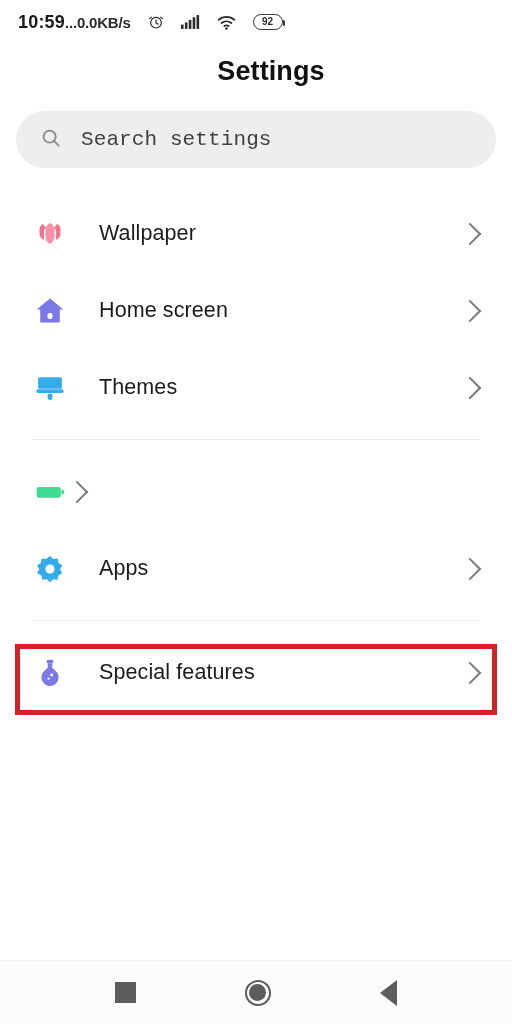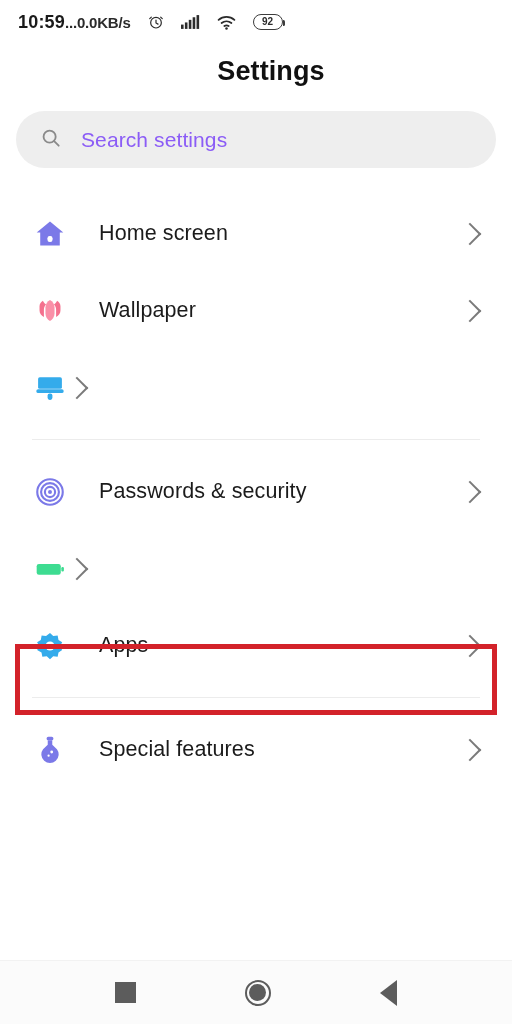--- a/index.html
+++ b/index.html
@@ -90,22 +90,23 @@
     width: 480px; height: 57px;
     background: #eeeeee;
     border-radius: 28.5px;
     display: flex;
     align-items: center;
     padding-left: 24px;
     gap: 19px;
   }
   .search-placeholder {
     font-size: 21px;
-    color: #8b5cf6;
+    color: #404040;
     letter-spacing: 0.1px;
+    font-family: Liberation Mono, monospace;
   }
 
   
   .list {
     position: absolute;
     top: 195px; left: 0;
     width: 512px;
   }
   .row {
     position: relative;
@@ -242,70 +243,59 @@
     <span class="search-placeholder">Search settings</span>
   </div>
 
   <div class="list">
 
     <div>
 
       <div class="row">
         <span class="row-icon">
           <svg width="34" height="34" viewBox="0 0 24 24">
-            <path d="M12 3.2 2.6 11h2.5v9.2h13.8V11h2.5z" fill="#7b79e8"></path>
-            <rect x="10.2" y="13.4" width="3.6" height="4.2" rx="1.6" fill="#ffffff"></rect>
-          </svg>
-        </span>
-        <span class="row-label">Home screen</span>
-        <span class="chev"></span>
-      </div>
-
-      <div class="row">
-        <span class="row-icon">
-          <svg width="34" height="34" viewBox="0 0 24 24">
             <path d="M4.6 8.6c0-1.8 1.1-3.2 2.4-3.9.4 1.1 1.2 2 2.2 2.5-.9 1-1.5 2.3-1.5 3.7v5.3c-1.9-.9-3.1-2.7-3.1-4.8z" fill="#f4718e"></path>
             <path d="M19.4 8.6c0-1.8-1.1-3.2-2.4-3.9-.4 1.1-1.2 2-2.2 2.5.9 1 1.5 2.3 1.5 3.7v5.3c1.9-.9 3.1-2.7 3.1-4.8z" fill="#f4718e"></path>
             <path d="M12 4.2c1.9 1 3.2 3 3.2 5.3v4.3c0 2.3-1.4 4.3-3.2 5.2-1.9-.9-3.2-2.9-3.2-5.2V9.5c0-2.3 1.3-4.3 3.2-5.3z" fill="#fa90a8"></path>
           </svg>
         </span>
         <span class="row-label">Wallpaper</span>
         <span class="chev"></span>
       </div>
 
       <div class="row">
         <span class="row-icon">
           <svg width="34" height="34" viewBox="0 0 24 24">
+            <path d="M12 3.2 2.6 11h2.5v9.2h13.8V11h2.5z" fill="#7b79e8"></path>
+            <rect x="10.2" y="13.4" width="3.6" height="4.2" rx="1.6" fill="#ffffff"></rect>
+          </svg>
+        </span>
+        <span class="row-label">Home screen</span>
+        <span class="chev"></span>
+      </div>
+
+      <div class="row">
+        <span class="row-icon">
+          <svg width="34" height="34" viewBox="0 0 24 24">
             <rect x="3.6" y="4.4" width="16.8" height="8.2" rx="1.2" fill="#34abeb"></rect>
             <rect x="2.4" y="12.8" width="19.2" height="2.8" rx="1.2" fill="#34abeb"></rect>
             <rect x="10.3" y="15.8" width="3.4" height="4.6" rx="1.5" fill="#34abeb"></rect>
           </svg>
         </span>
+        <span class="row-label">Themes</span>
         <span class="chev"></span>
       </div>
     </div>
 
     <div class="gap-sm"></div>
     <div class="divider"></div>
     <div class="gap-sm"></div>
 
     <div>
 
-      <div class="row">
-        <span class="row-icon">
-          <svg width="34" height="34" viewBox="0 0 24 24">
-            <circle cx="12" cy="12" r="9" fill="none" stroke="#7b79e8" stroke-width="1.5"></circle>
-            <circle cx="12" cy="12" r="6.3" fill="none" stroke="#7b79e8" stroke-width="1.5"></circle>
-            <circle cx="12" cy="12" r="3.6" fill="none" stroke="#7b79e8" stroke-width="1.5"></circle>
-            <circle cx="12" cy="12" r="1.4" fill="#7b79e8"></circle>
-          </svg>
-        </span>
-        <span class="row-label">Passwords &amp; security</span>
-        <span class="chev"></span>
-      </div>
 
       <div class="row">
         <span class="row-icon">
           <svg width="34" height="34" viewBox="0 0 24 24">
             <rect x="2.6" y="8.4" width="17" height="7.6" rx="1.6" fill="#3ddc91"></rect>
             <rect x="20" y="10.6" width="1.8" height="3.2" rx="0.8" fill="#3ddc91"></rect>
           </svg>
         </span>
         <span class="chev"></span>
       </div>

